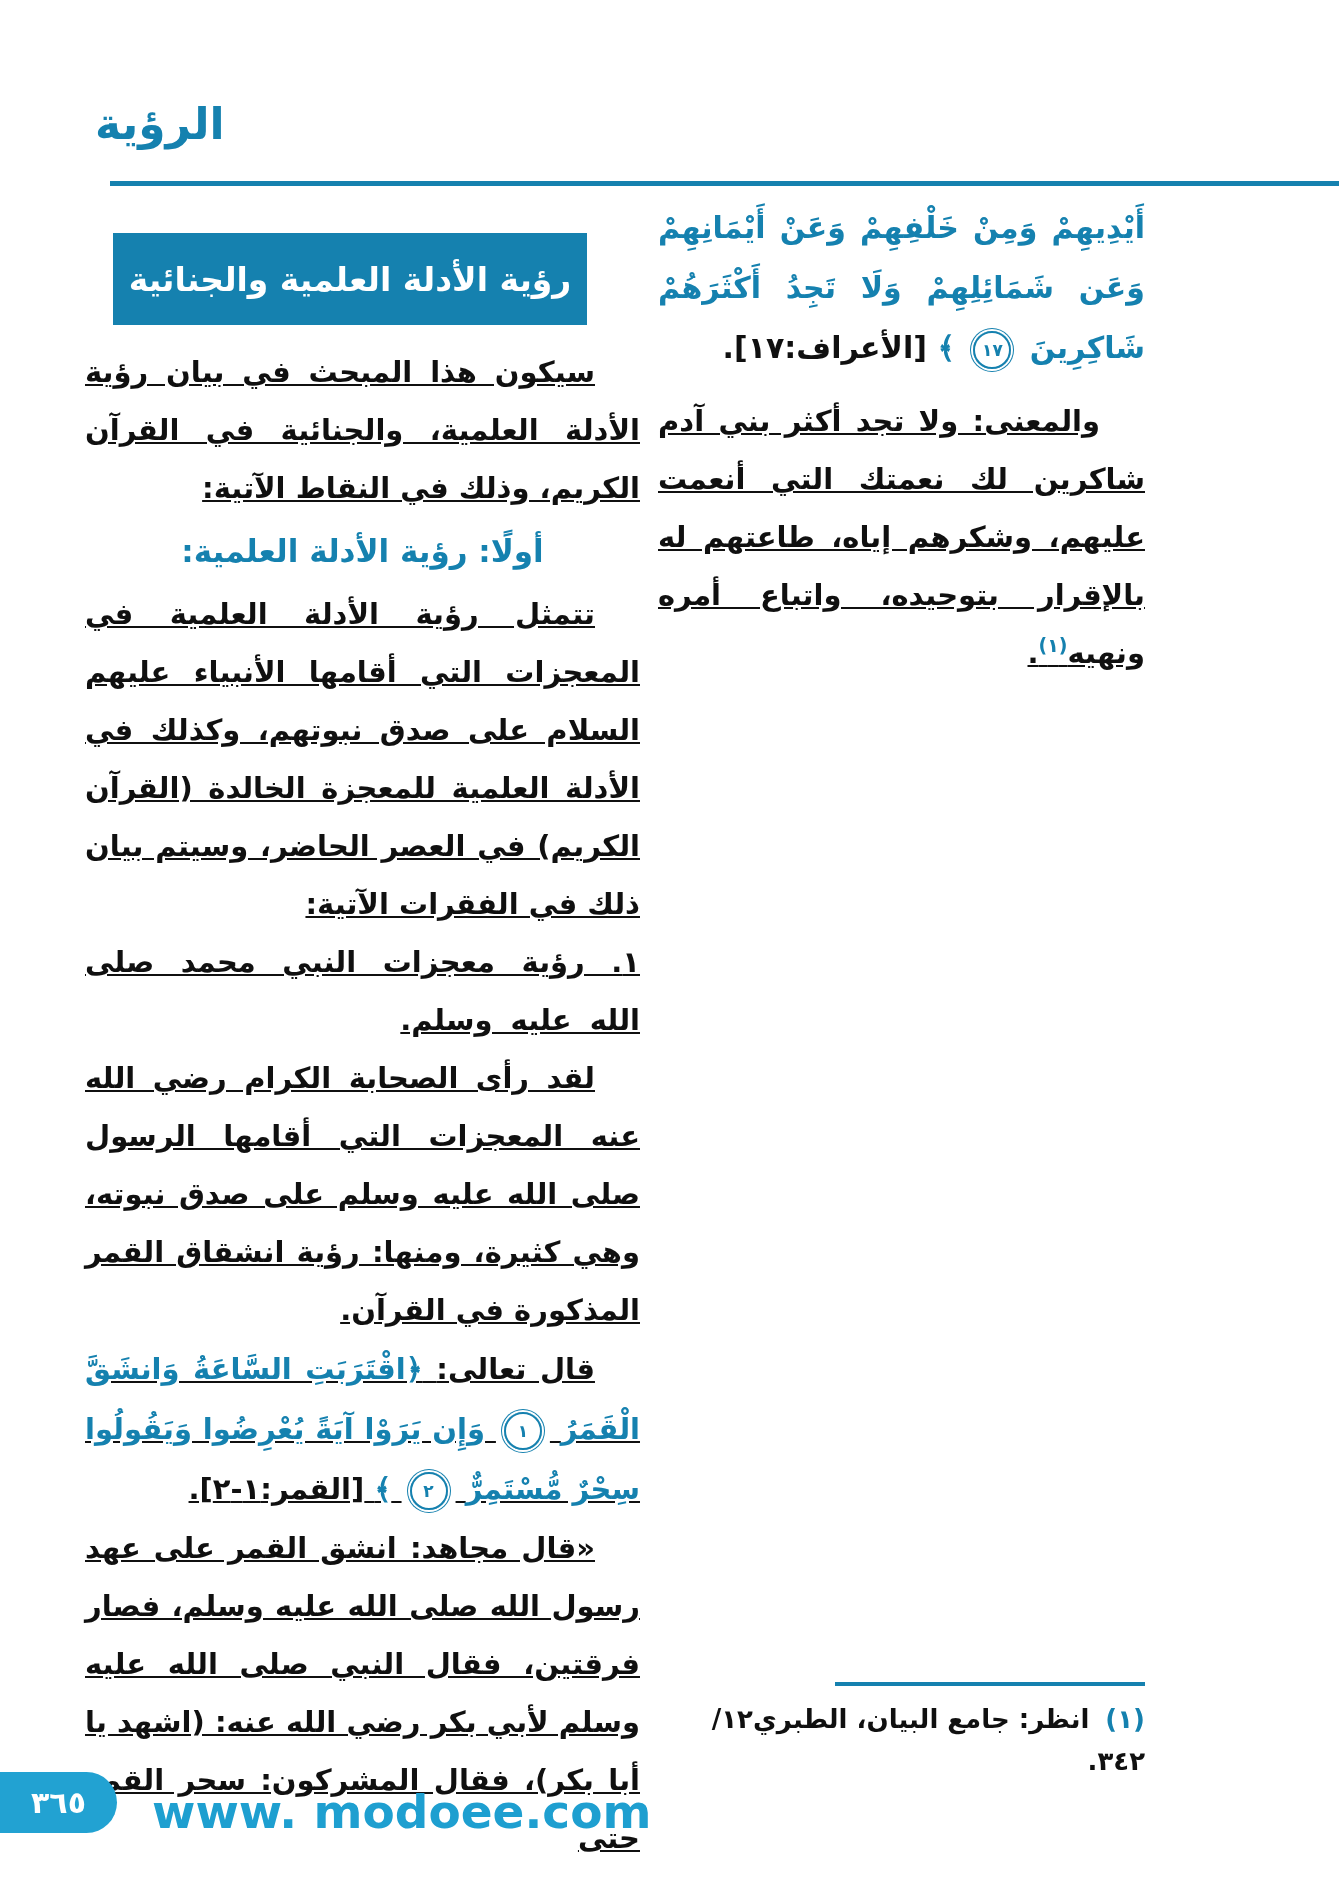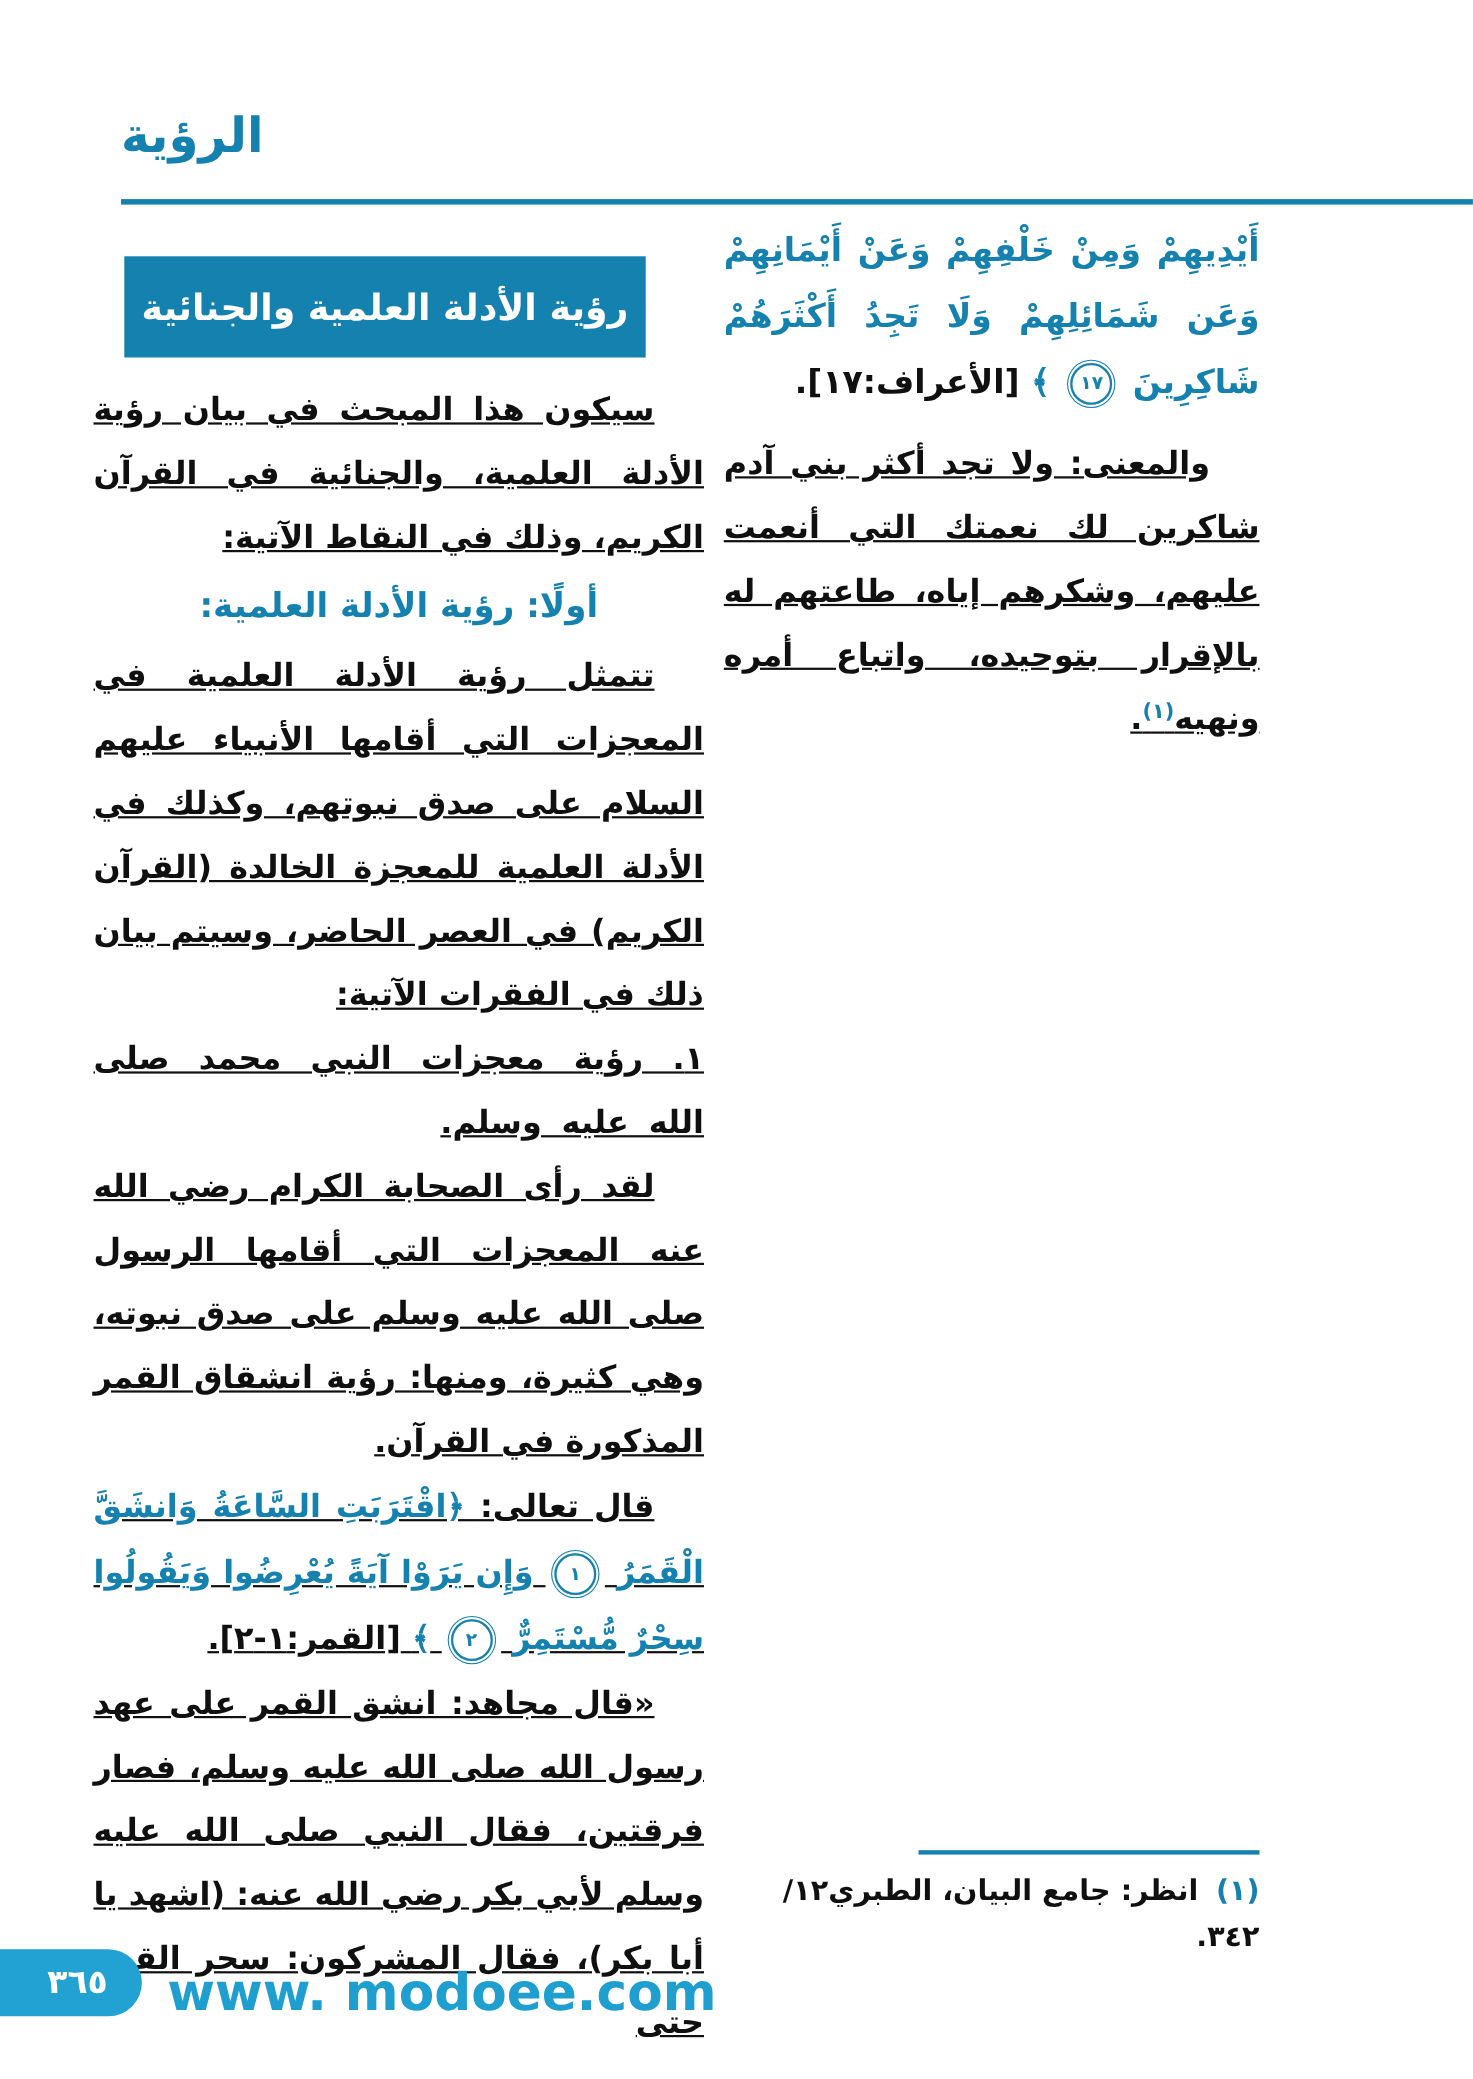--- a/index.html
+++ b/index.html
@@ -11,21 +11,21 @@
   html,body{margin:0;padding:0;background:#ffffff;}
   .page{
     position:relative;
     width:1339px;height:1890px;
     background:#ffffff;
     direction:rtl;
     font-family:"DejaVu Sans", sans-serif;
     overflow:hidden;
   }
   .running-head{
-    position:absolute;top:102px;left:110px;
+    position:absolute;top:102px;left:95px;
     color:var(--accent);
     font-size:44px;font-weight:bold;
     line-height:1;
   }
   .head-rule{
     position:absolute;top:181px;left:110px;right:0;
     height:5px;background:var(--accent);
   }
   .col{position:absolute;text-align:justify;}
   .col-right{top:198px;right:194px;width:487px;}
@@ -94,21 +94,21 @@
     font-size:26px;font-weight:bold;line-height:42px;
     text-align:right;
   }
   .fn-marker{color:var(--accent);margin-left:16px;}
   .footer-badge{
     position:absolute;left:0;top:1772px;
     width:117px;height:61px;
     background:var(--footer-badge);
     border-radius:0 31px 31px 0;
     display:flex;align-items:center;justify-content:center;
-    color:#ffffff;font-size:30px;font-weight:bold;padding-left:12px;
+    color:#ffffff;font-size:30px;font-weight:bold;
   }
   .site{
     position:absolute;left:152px;top:1784px;
     direction:ltr;
     color:var(--site-color);
     font-size:47px;font-weight:bold;
     font-family:"DejaVu Sans", sans-serif;
   }
 </style>
 </head>

